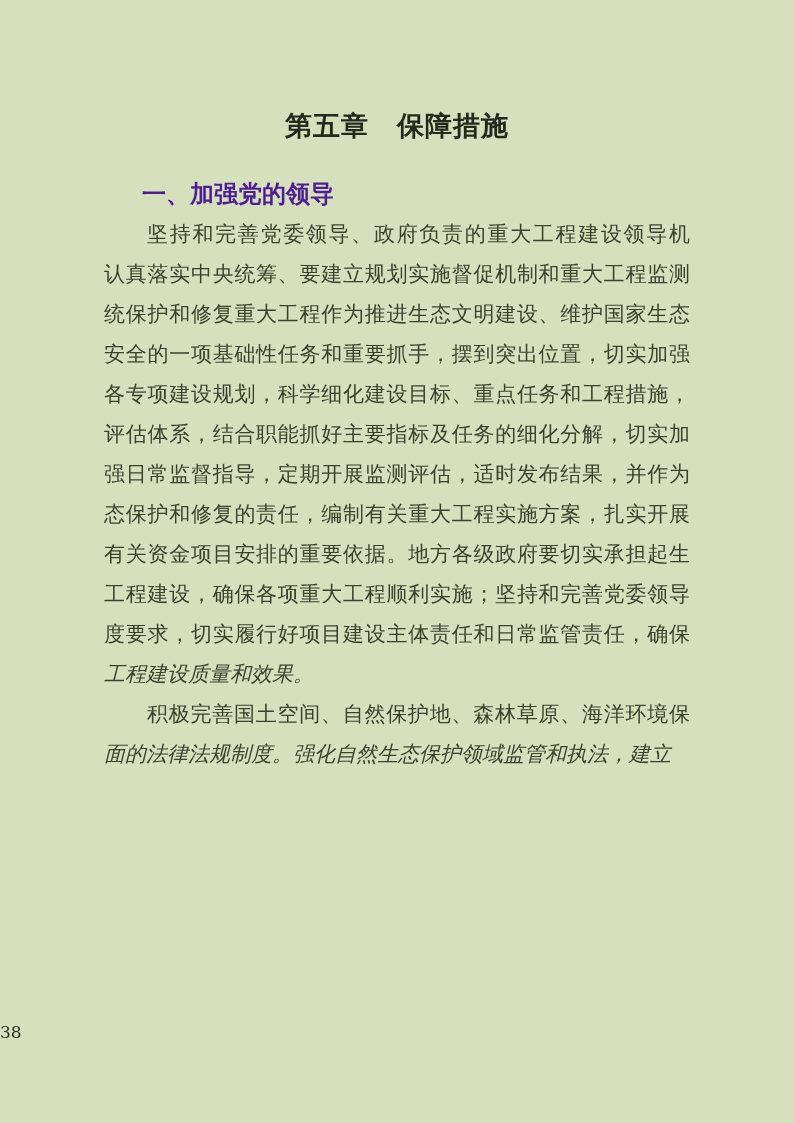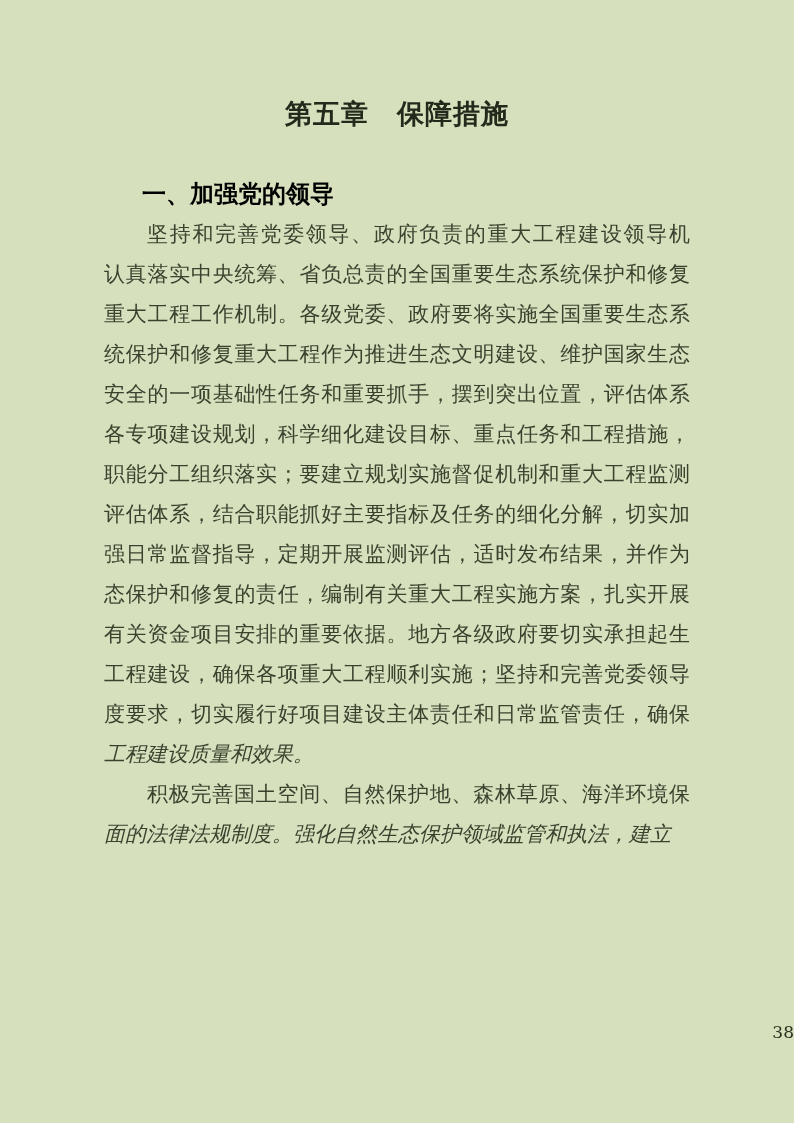--- a/index.html
+++ b/index.html
@@ -10,21 +10,21 @@
   .page {
     position: relative;
     width: 794px;
     height: 1123px;
     background: #d6e0bd;
     overflow: hidden;
     font-family: "DejaVu Serif", "Liberation Serif", serif;
   }
   .doc-title {
     position: absolute;
-    top: 96px;
+    top: 108px;
     left: 0;
     width: 100%;
     margin: 0;
     text-align: center;
     font-family: "DejaVu Sans", "Liberation Sans", sans-serif;
     font-size: 27px;
     font-weight: 700;
     color: #23291b;
     letter-spacing: 1px;
   }
@@ -34,60 +34,58 @@
     top: 174px;
     width: 586px;
   }
   .section-heading {
     height: 40px;
     line-height: 40px;
     padding-left: 38px;
     font-family: "DejaVu Sans", "Liberation Sans", sans-serif;
     font-size: 24px;
     font-weight: 700;
-    color: #000000;
+    color: #4c1d95;
     white-space: nowrap;
   }
   .body-line {
     height: 40px;
     line-height: 40px;
     font-size: 21px;
     color: #3a422e;
     text-align: justify;
     text-align-last: justify;
     overflow: hidden;
   }
   .body-line.first { text-indent: 43px; }
   .body-line.last  { text-align-last: left; font-style: italic; }
   .page-number {
     position: absolute;
     top: 1022px;
     left: 0;
     width: 100%;
-    text-align: right;
+    text-align: left;
     font-family: "DejaVu Serif", "Liberation Serif", serif;
     font-size: 17px;
     color: #2b311f;
   }
 </style>
 </head>
 <body>
 
 <div class="page">
   <h1 class="doc-title">第五章　保障措施</h1>
 
   <div class="content" id="content">
       <div class="section-heading">一、加强党的领导</div>
       <div class="body-line first">坚持和完善党委领导、政府负责的重大工程建设领导机制，</div>
-      <div class="body-line">认真落实中央统筹、省负总责的全国重要生态系统保护和修复</div>
-      <div class="body-line">重大工程工作机制。各级党委、政府要将实施全国重要生态系</div>
+      <div class="body-line">认真落实中央统筹、要建立规划实施督促机制和重大工程监测</div>
       <div class="body-line">统保护和修复重大工程作为推进生态文明建设、维护国家生态</div>
-      <div class="body-line">安全的一项基础性任务和重要抓手，摆到突出位置，评估体系</div>
+      <div class="body-line">安全的一项基础性任务和重要抓手，摆到突出位置，切实加强</div>
       <div class="body-line">各专项建设规划，科学细化建设目标、重点任务和工程措施，</div>
-      <div class="body-line">职能分工组织落实；要建立规划实施督促机制和重大工程监测</div>
       <div class="body-line">评估体系，结合职能抓好主要指标及任务的细化分解，切实加</div>
       <div class="body-line">强日常监督指导，定期开展监测评估，适时发布结果，并作为</div>
       <div class="body-line">态保护和修复的责任，编制有关重大工程实施方案，扎实开展</div>
       <div class="body-line">有关资金项目安排的重要依据。地方各级政府要切实承担起生</div>
       <div class="body-line">工程建设，确保各项重大工程顺利实施；坚持和完善党委领导</div>
       <div class="body-line">度要求，切实履行好项目建设主体责任和日常监管责任，确保</div>
       <div class="body-line last">工程建设质量和效果。</div>
       <div class="body-line first">积极完善国土空间、自然保护地、森林草原、海洋环境保</div>
       <div class="body-line last">面的法律法规制度。强化自然生态保护领域监管和执法，建立</div>
     </div>

